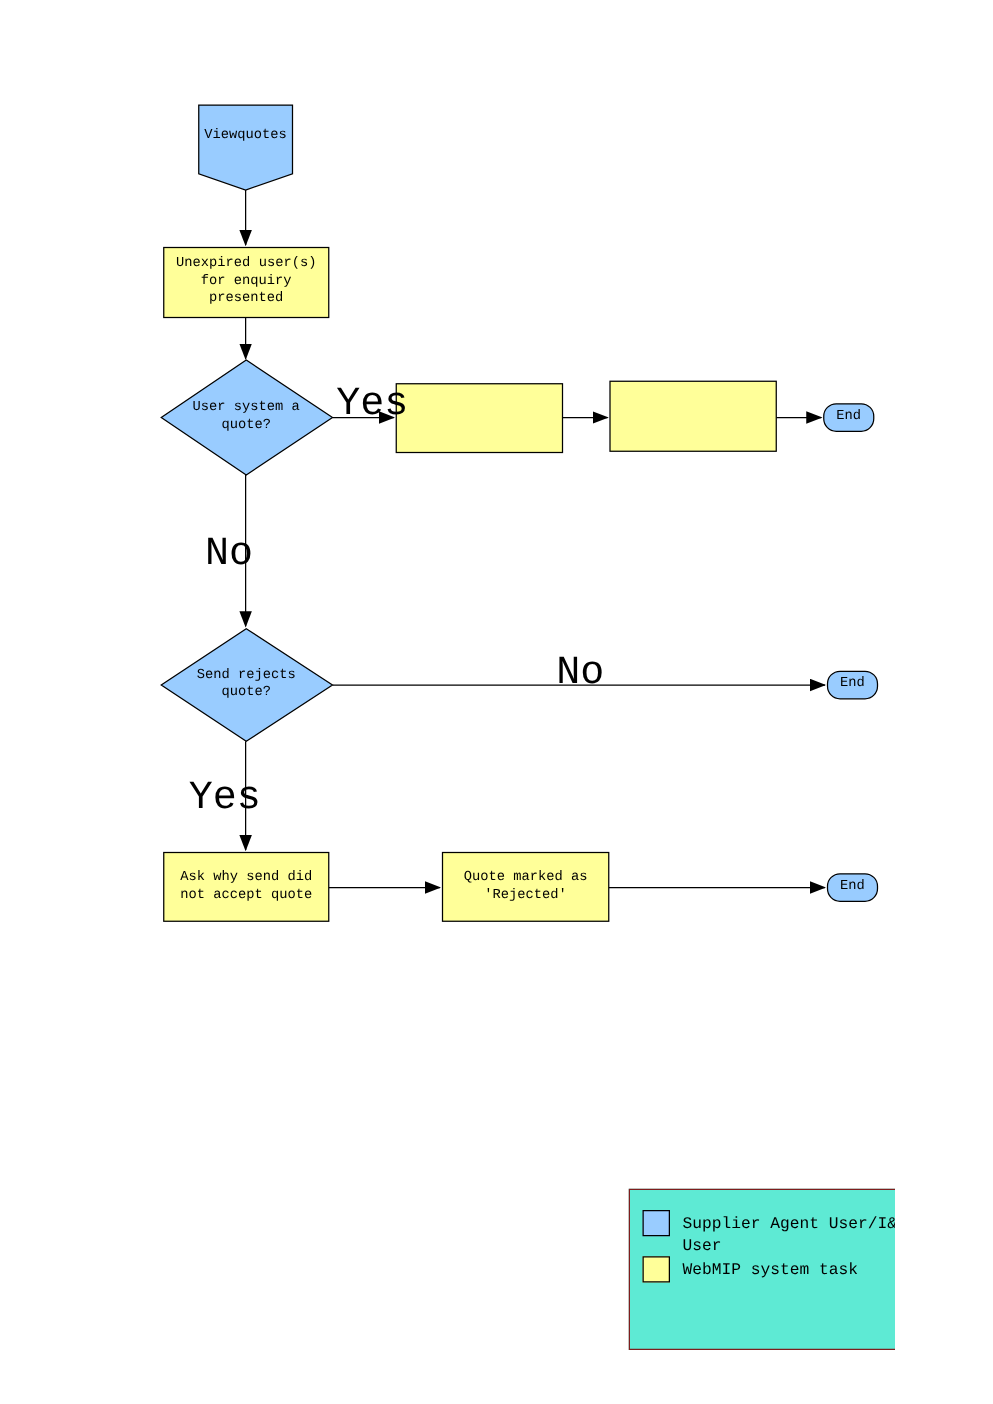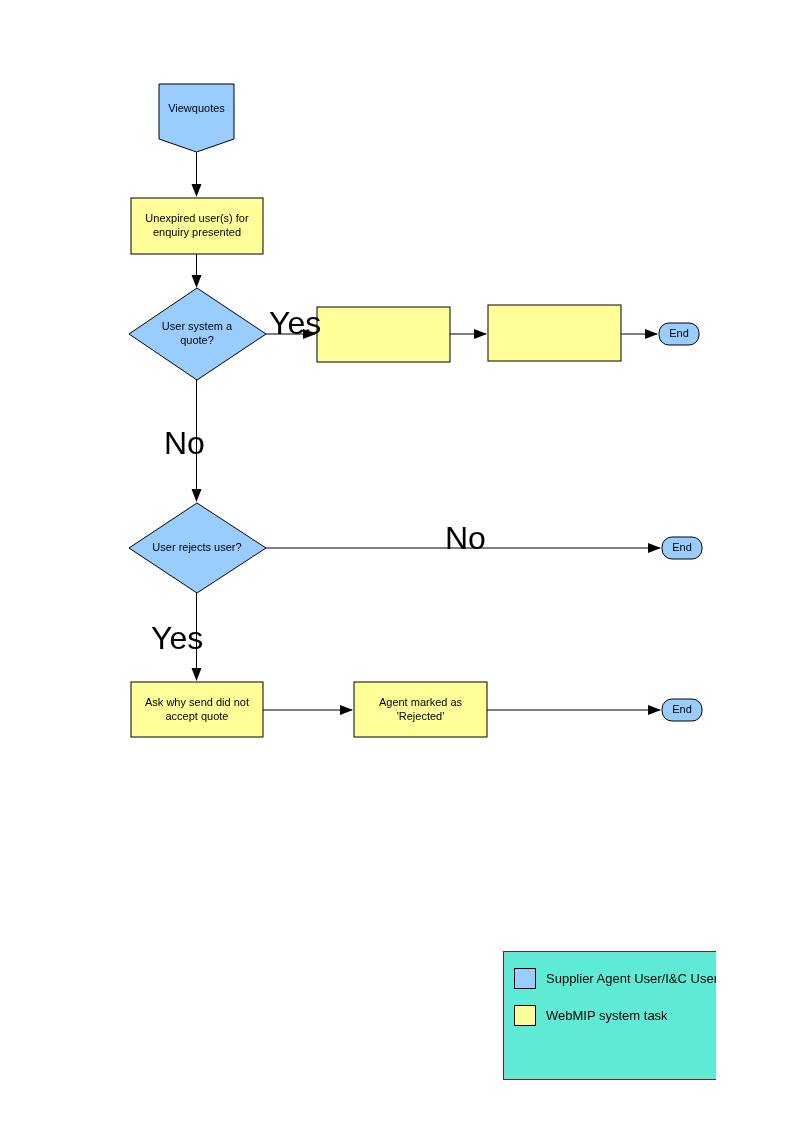--- a/index.html
+++ b/index.html
@@ -1,17 +1,17 @@
 <!DOCTYPE html>
 <html><head>
 <meta charset="utf-8">
 <style>
   html,body{margin:0;padding:0;background:#ffffff;}
   .page{position:relative;width:716px;height:1123px;background:#ffffff;overflow:hidden;
-        font-family:Liberation Sans, sans-serif;color:#000;}
+        font-family:Liberation Mono, monospace;color:#000;}
   svg.layer{position:absolute;left:0;top:0;}
   .node-label{position:absolute;display:flex;align-items:center;justify-content:center;
               text-align:center;font-size:11px;line-height:1.25;pointer-events:none;}
   .edge-label{position:absolute;font-size:32px;line-height:1;letter-spacing:0px;}
   .legend{position:absolute;left:503px;top:951px;width:240px;height:129px;
           border:1px solid #7f1d1d;box-sizing:border-box;background:#5eead4;}
   .legend-row{position:absolute;left:10px;display:flex;align-items:flex-start;}
   .legend-swatch{width:20px;height:19px;border:1px solid #000;flex:0 0 auto;}
   .legend-label{margin-left:10px;font-size:13px;line-height:1.35;width:192px;}
   .row1{top:16px;} .row2{top:53px;} .row3{top:89px;}
@@ -68,27 +68,27 @@
   <div class="node-label" style="left:159px;top:84px;width:75px;height:50px;">Viewquotes</div>
 
   <div class="node-label" style="left:135px;top:198px;width:124px;height:56px;">Unexpired user(s) for enquiry presented</div>
 
   <div class="node-label" style="left:147px;top:296px;width:100px;height:76px;">User system a quote?</div>
 
 
 
   <div class="node-label" style="left:659px;top:323px;width:40px;height:22px;">End</div>
 
-  <div class="node-label" style="left:152px;top:512px;width:90px;height:72px;">User rejects user?</div>
+  <div class="node-label" style="left:152px;top:512px;width:90px;height:72px;">Send rejects quote?</div>
 
   <div class="node-label" style="left:662px;top:537px;width:40px;height:22px;">End</div>
 
   <div class="node-label" style="left:135px;top:682px;width:124px;height:55px;">Ask why send did not accept quote</div>
 
-  <div class="node-label" style="left:359px;top:682px;width:123px;height:55px;">Agent  marked as 'Rejected'</div>
+  <div class="node-label" style="left:359px;top:682px;width:123px;height:55px;">Quote  marked as 'Rejected'</div>
 
   <div class="node-label" style="left:662px;top:699px;width:40px;height:22px;">End</div>
 
   <div class="edge-label" style="left:269px;top:307px;">Yes</div>
   <div class="edge-label" style="left:164px;top:427px;">No</div>
   <div class="edge-label" style="left:445px;top:522px;">No</div>
   <div class="edge-label" style="left:151px;top:622px;">Yes</div>
 
   <div class="legend">
     <div class="legend-row row1">

